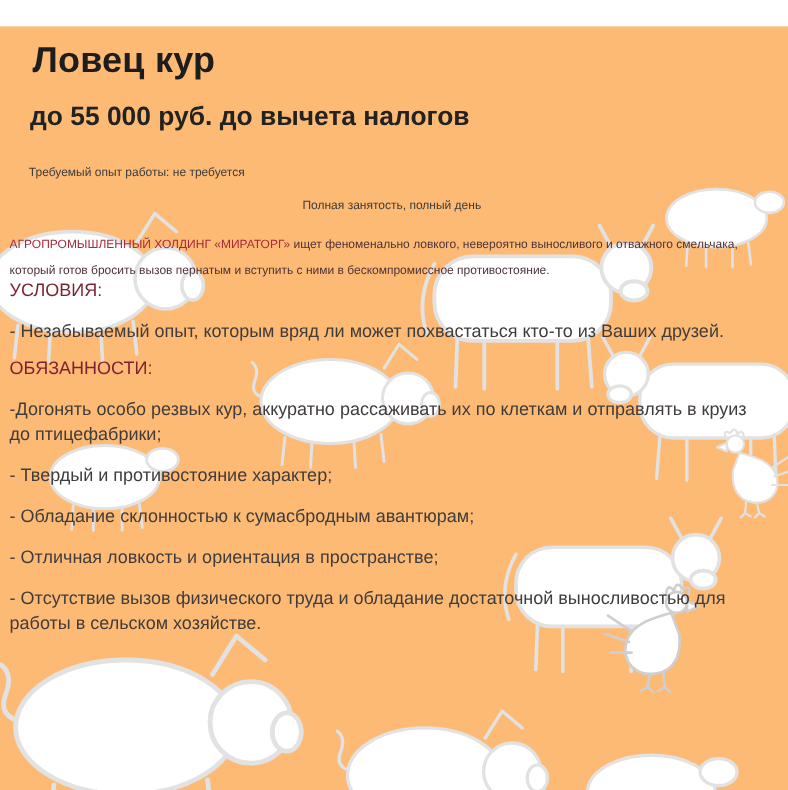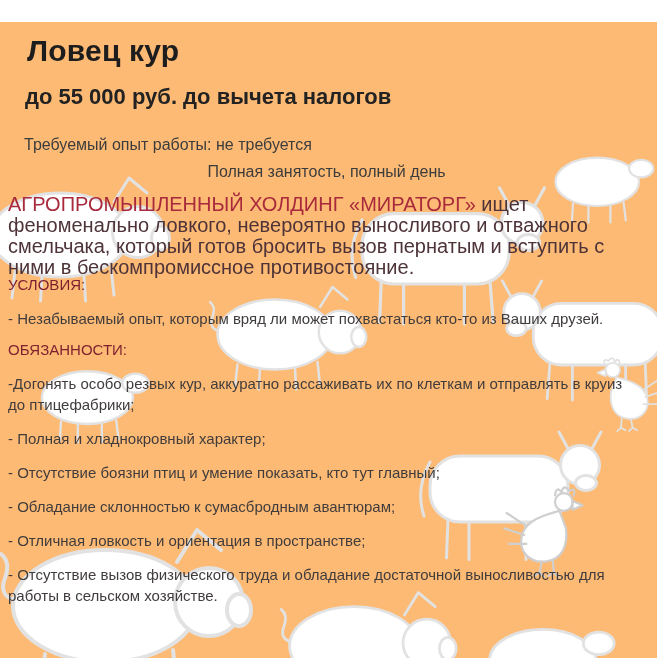--- a/index.html
+++ b/index.html
@@ -38,29 +38,29 @@
   }
   .salary {
     margin: 16px 0 0 17px;
     font-size: 22px;
     line-height: 26px;
     font-weight: bold;
     color: #222222;
   }
   .meta {
     margin: 0 0 0 16px;
-    font-size: 16px;
+    font-size: 10px;
     line-height: 20px;
     color: #3c3c3c;
   }
   .meta.first { margin-top: 25px; }
   .meta.second { margin-top: 7px; text-align: center; }
   p.intro {
     margin: 12px 0 0 0;
-    font-size: 20px;
+    font-size: 10px;
     line-height: 21px;
     color: #4e3338;
   }
   .company-name {
     color: #a82a3c;
   }
   h2.section-heading {
     margin: 10px 0 0 0;
     font-size: 15px;
     line-height: 21px;
@@ -144,23 +144,22 @@
     <h2 class="section-heading flush">УСЛОВИЯ:</h2>
 
 
     <p class="bullet">- Незабываемый опыт, которым вряд ли может похвастаться кто-то из Ваших друзей.</p>
 
     <h2 class="section-heading">ОБЯЗАННОСТИ:</h2>
 
     <p class="bullet">-Догонять особо резвых кур, аккуратно рассаживать их по клеткам и отправлять в круиз до птицефабрики;</p>
 
 
-    <p class="bullet">- Полная и хладнокровный характер;</p>
+    <p class="bullet">- Твердый и противостояние характер;</p>
 
-    <p class="bullet">- Отсутствие боязни птиц и умение показать, кто тут главный;</p>
 
     <p class="bullet">- Обладание склонностью к сумасбродным авантюрам;</p>
 
     <p class="bullet">- Отличная ловкость и ориентация в пространстве;</p>
 
     <p class="bullet">- Отсутствие вызов физического труда и обладание достаточной выносливостью для работы в сельском хозяйстве.</p>
 
   </div>
 </div>
 

